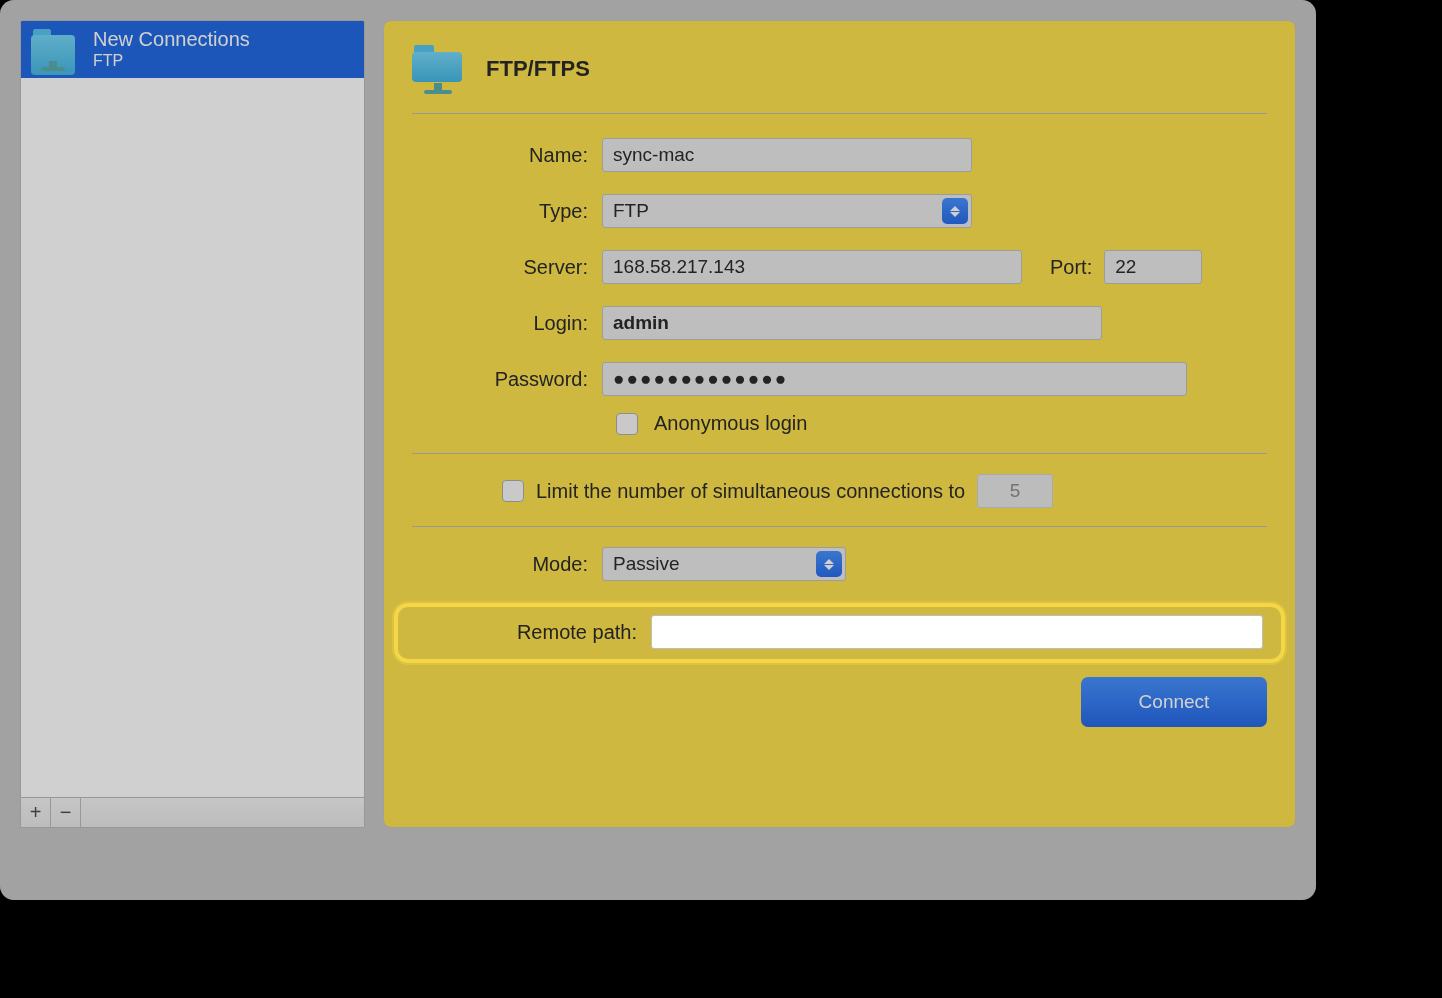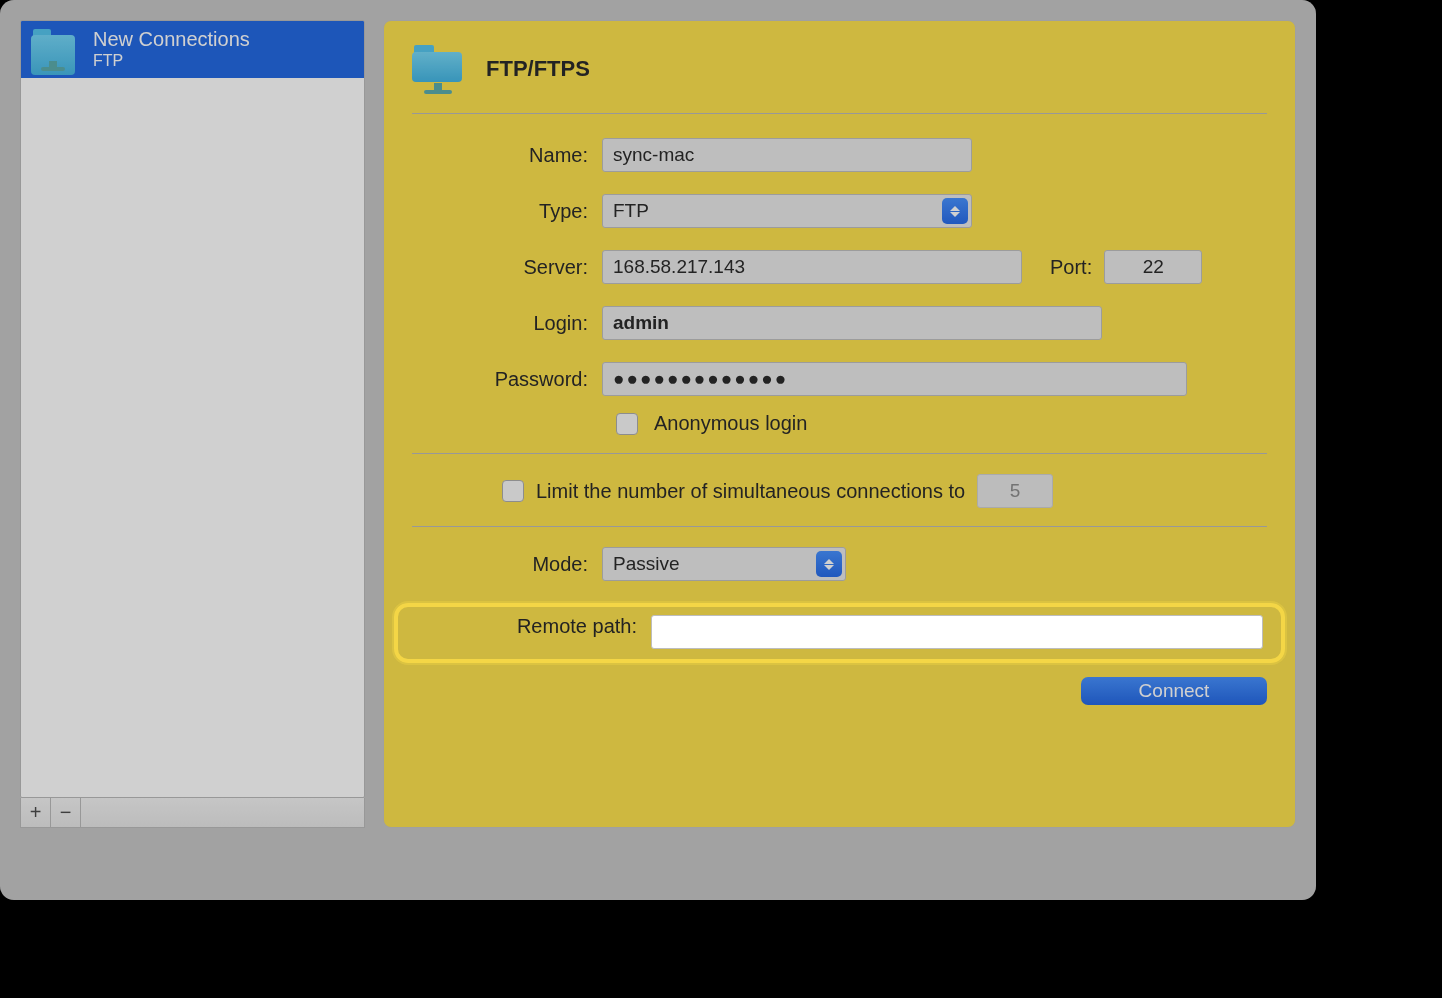--- a/index.html
+++ b/index.html
@@ -83,43 +83,43 @@
   .type-sel .input{width:100%;padding-right:36px;}
   .sel-knob{
     position:absolute;right:4px;top:4px;width:26px;height:26px;border-radius:5px;
     background:linear-gradient(#3f8cff,#1f66e8);display:flex;flex-direction:column;align-items:center;justify-content:center;gap:1px;
   }
   .sel-knob::before,.sel-knob::after{content:"";width:0;height:0;border-left:5px solid transparent;border-right:5px solid transparent;}
   .sel-knob::before{border-bottom:5px solid #fff;}
   .sel-knob::after{border-top:5px solid #fff;}
   .server-in{width:420px;}
   .port-lbl{margin-left:28px;font-size:20px;color:#222;}
-  .port-in{width:98px;text-align:center;margin-left:12px;}
+  .port-in{width:98px;margin-left:12px;}
   .login-in{width:500px;font-weight:bold;}
   .pass-in{width:585px;letter-spacing:2px;}
   .chk-row{padding-left:204px;display:flex;align-items:center;gap:16px;font-size:20px;color:#222;margin-top:-6px;margin-bottom:18px;}
   .chk{width:22px;height:22px;border:1px solid #aaa;border-radius:4px;background:#f7f7f7;}
   .divider{border-top:1px solid #b8b8b8;margin:6px 0 20px 0;}
   .limit-row{display:flex;align-items:center;gap:12px;font-size:20px;color:#222;padding-left:90px;margin-bottom:18px;}
   .limit-in{width:76px;text-align:center;color:#888;background:#e6e6e6;border:1px solid #cfcfcf;}
   .mode-sel{width:244px;position:relative;}
   .mode-sel .input{width:100%;padding-right:36px;}
 
   .highlight-row{
     position:relative; margin:0 -18px; margin-top:10px;
     border:4px solid #f4d646; border-radius:14px;
     box-shadow:0 0 0 2px rgba(244,214,70,.35);
     padding:8px 18px 10px 18px;
-    display:flex;
+    display:flex;align-items:center;
     background:rgba(255,255,255,0); z-index:20;
   }
   .remote-in{flex:1;background:#fff;}
   .connect-wrap{display:flex;justify-content:flex-end;margin-top:14px;}
   .connect-btn{
-    width:186px;height:28px;border:none;border-radius:7px;cursor:pointer;
+    width:186px;height:50px;border:none;border-radius:7px;cursor:pointer;
     background:linear-gradient(#3f8cff,#1c63e4);color:#fff;font-size:19px;
   }
 </style>
 </head>
 <body>
 
 <div class="window">
   <div class="overlay-dim"></div>
 
 

